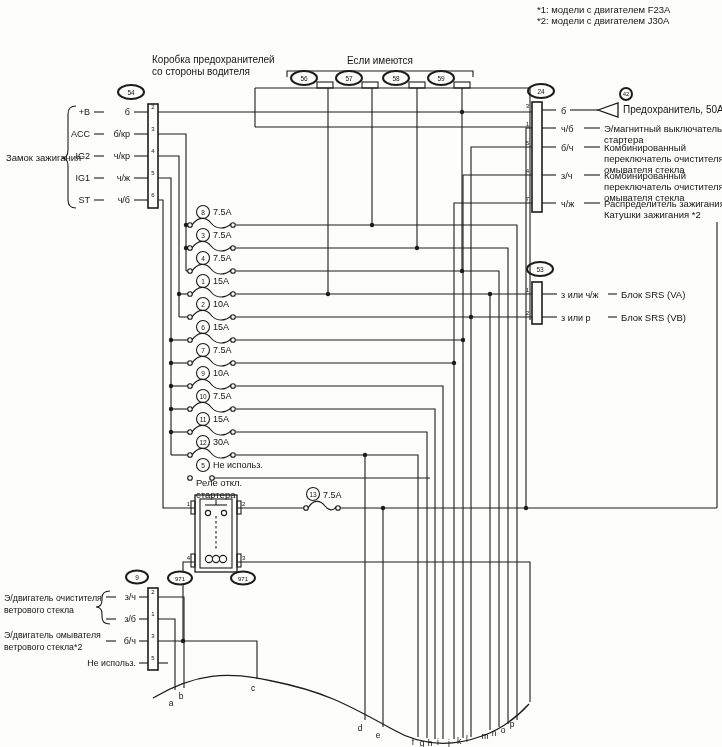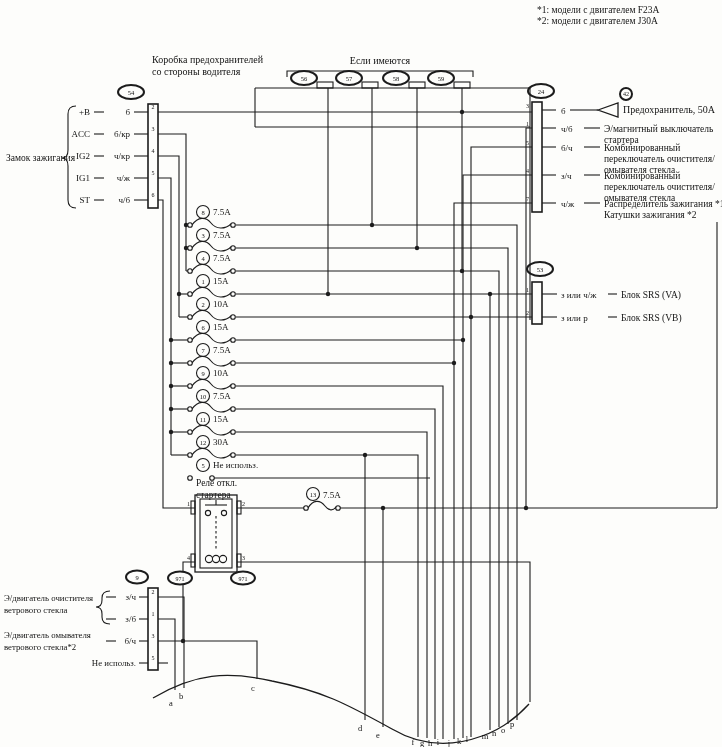--- a/index.html
+++ b/index.html
@@ -1,17 +1,17 @@
 <!DOCTYPE html>
 <html><head>
 <meta charset="utf-8">
 <style>
   html,body{margin:0;padding:0;background:#e8e8e6;}
   #stage{width:722px;height:747px;background:#fdfdfb;position:relative;margin:0 auto;
-         font-family:Liberation Serif, serif;}
+         font-family:Liberation Sans, sans-serif;}
   svg{display:block}
   .w{fill:none;stroke:#1c1c1c;stroke-width:1.1;}
   .w2{fill:none;stroke:#1c1c1c;stroke-width:1.3;}
   .bar{fill:#fdfdfb;stroke:#1c1c1c;stroke-width:1.6;}
   .oval{fill:#fdfdfb;stroke:#1c1c1c;stroke-width:2;}
   .dot{fill:#1c1c1c;stroke:none;}
   .opencirc{fill:#fdfdfb;stroke:#1c1c1c;stroke-width:1.1;}
   text{fill:#141414;}
   .t10{font-size:10px;}
   .t95{font-size:9.5px;}

